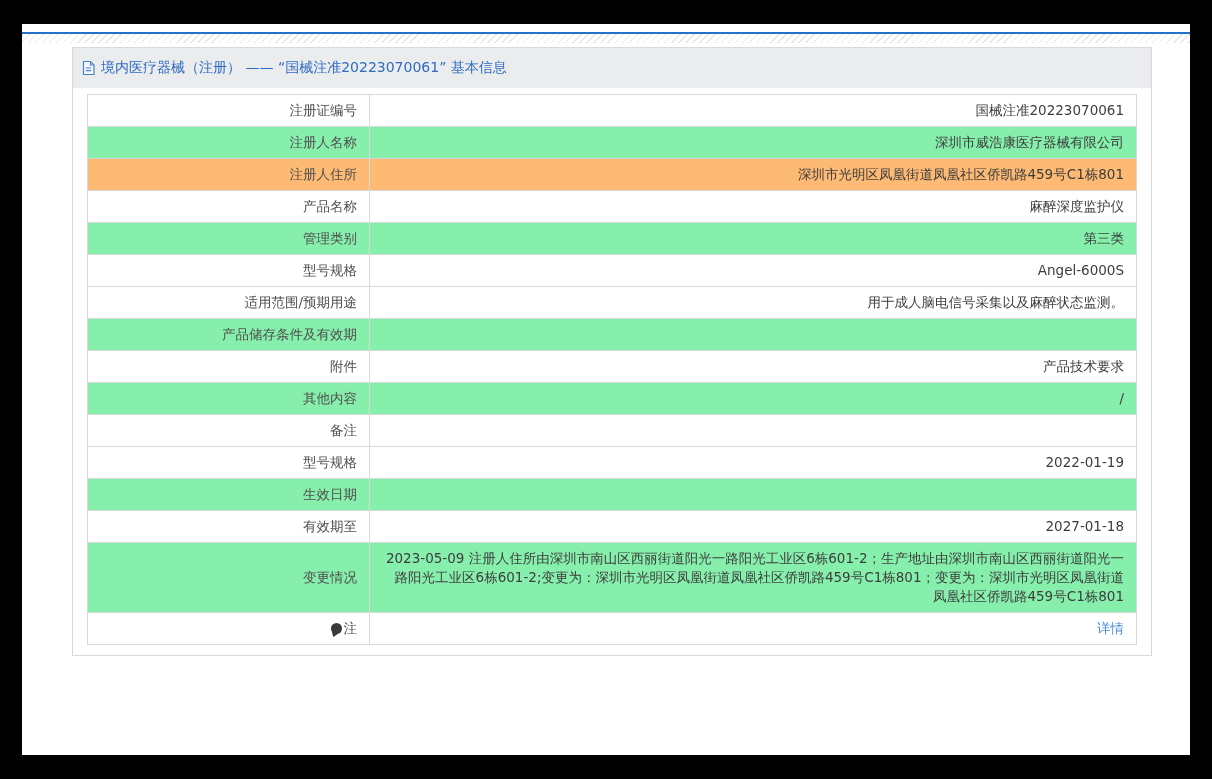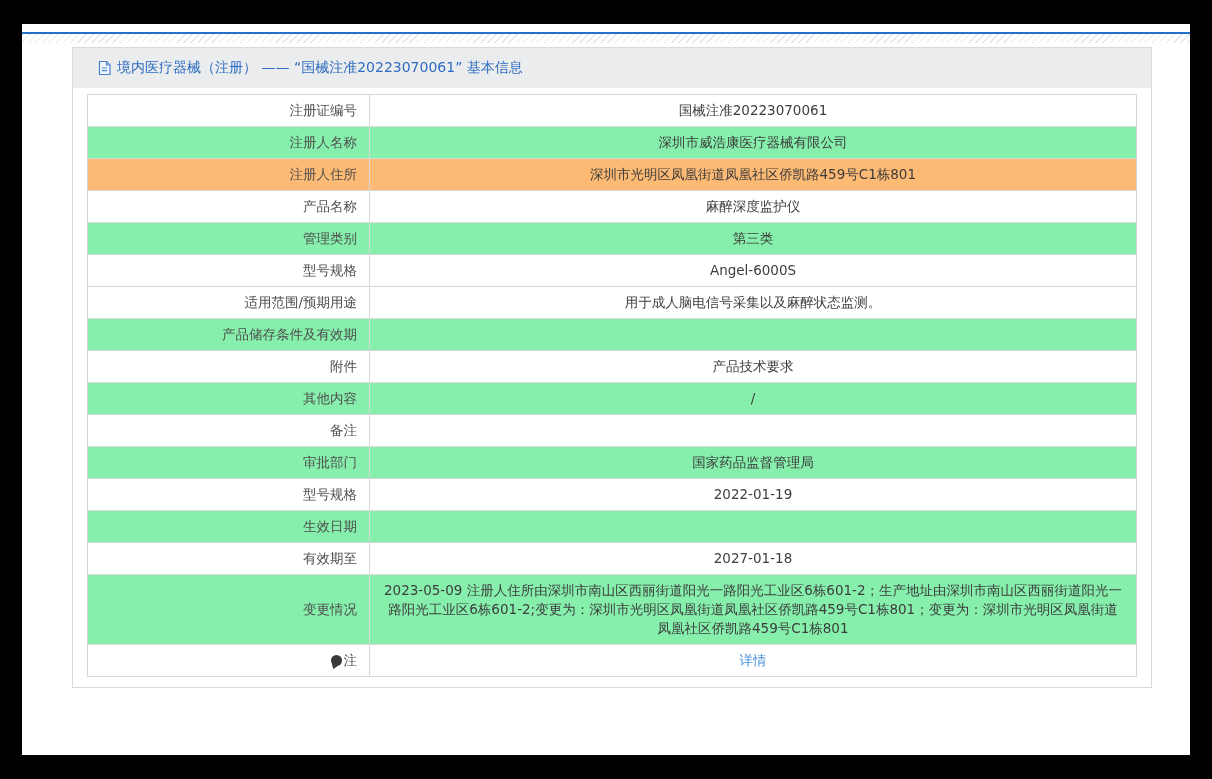--- a/index.html
+++ b/index.html
@@ -34,21 +34,21 @@
     margin: 4px 0 0 50px;
     width: 1080px;
     background: #fff;
     border: 1px solid #d9d9d9;
   }
   .card-header {
     height: 40px;
     background: #eaeced;
     display: flex;
     align-items: center;
-    padding: 0 24px;
+    padding: 0 8px;
     color: #2f6cc1;
     font-size: 14px;
   }
   .doc-icon { display: inline-flex; margin-right: 5px; }
   .card-body { padding: 6px 14px 10px 14px; }
   table.info {
     width: 100%;
     border-collapse: collapse;
     table-layout: fixed;
   }
@@ -59,21 +59,21 @@
     padding: 6px 12px;
     vertical-align: middle;
   }
   td.label-cell {
     width: 282px;
     text-align: right;
     color: #4f4f4f;
     white-space: nowrap;
   }
   td.value-cell {
-    text-align: center;
+    text-align: right;
     color: #3d3d3d;
     word-break: break-all;
   }
   tr.even td { background: #86efac; }
   tr.hovered td { background: #fdba74; }
   .detail-link {
     color: #4a90d9;
     text-decoration: none;
   }
   .note-icon {
@@ -210,29 +210,20 @@
   </tr>
             <tr>
     <td class="label-cell">
       <span>备注</span>
     </td>
     <td class="value-cell">
       <span></span>
       
     </td>
   </tr>
-            <tr class="even">
-    <td class="label-cell">
-      <span>审批部门</span>
-    </td>
-    <td class="value-cell">
-      <span>国家药品监督管理局</span>
-      
-    </td>
-  </tr>
             <tr>
     <td class="label-cell">
       <span>型号规格</span>
     </td>
     <td class="value-cell">
       <span>2022-01-19</span>
       
     </td>
   </tr>
             <tr class="even">

